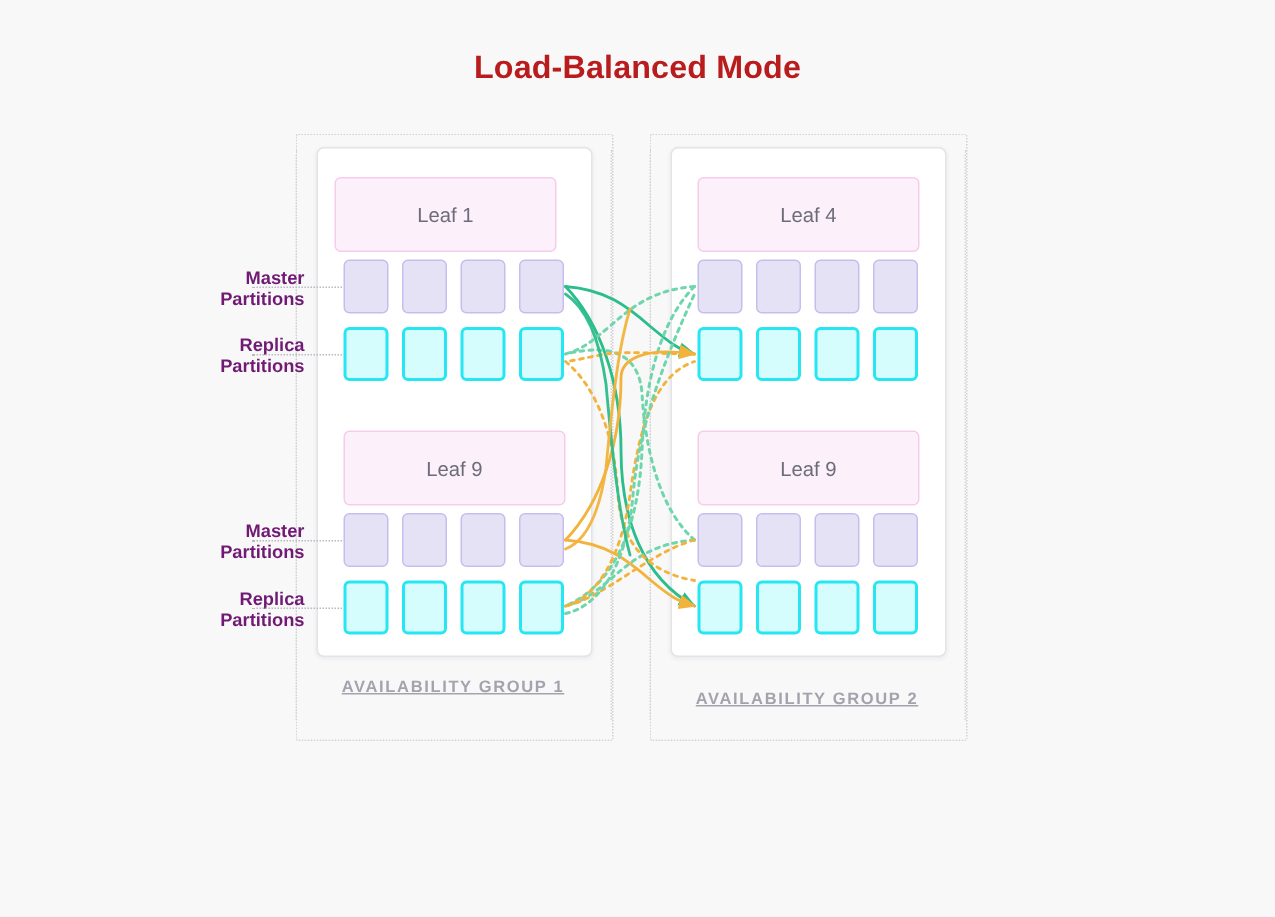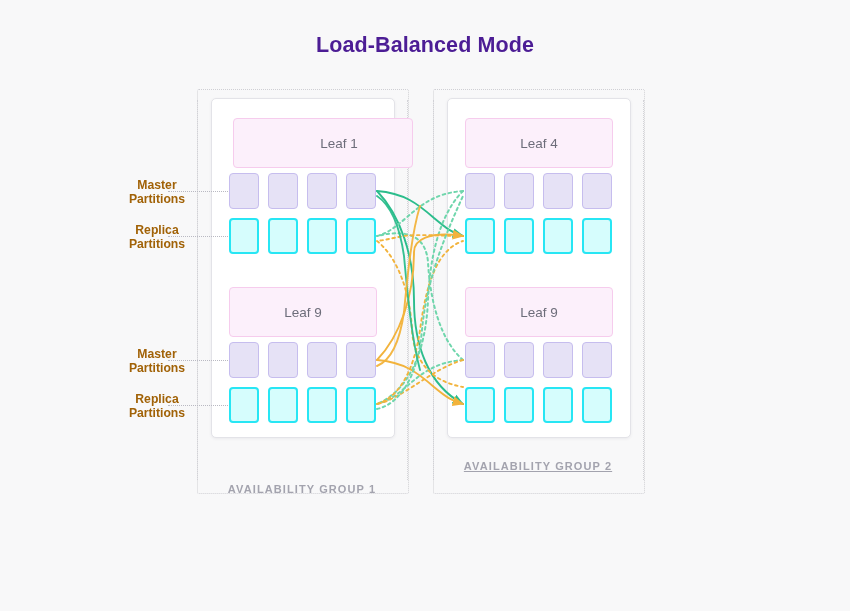--- a/index.html
+++ b/index.html
@@ -25,21 +25,21 @@
 
   
   .title {
     position: absolute;
     left: 0;
     top: 33px;
     width: 850px;
     text-align: center;
     font-size: 21.5px;
     font-weight: bold;
-    color: #4c1d95;
+    color: #b91c1c;
     letter-spacing: 0.1px;
   }
 
   
   .ag-frame {
     position: absolute;
     border: 1px dotted #cfcfd4;
     border-radius: 2px;
     background: transparent;
   }
@@ -48,21 +48,21 @@
 
   .ag-caption {
     position: absolute;
     width: 210px;
     text-align: center;
     font-size: 11px;
     font-weight: bold;
     letter-spacing: 1.1px;
     color: #a3a3ae;
   }
-  #ag-caption-1 { left: 197px; top: 483px; }
+  #ag-caption-1 { left: 197px; top: 452px; text-decoration: underline; }
   #ag-caption-2 { left: 433px; top: 460px; text-decoration: underline; }
 
   
   .node-panel {
     position: absolute;
     background: #ffffff;
     border: 1px solid #e3e3e8;
     border-radius: 5px;
     box-shadow: 0 1px 3px rgba(60,60,80,0.07);
   }
@@ -76,21 +76,21 @@
     height: 48px;
     background: #fcf0fb;
     border: 1.4px solid #f6cced;
     border-radius: 4px;
     display: flex;
     align-items: center;
     justify-content: center;
     font-size: 13.5px;
     color: #6d6d7a;
   }
-  #leaf-1 { left: 233px; top: 118px; padding-left: 32px; }
+  #leaf-1 { left: 223px; top: 118px; }
   #leaf-2 { left: 465px; top: 118px; }
   #leaf-3 { left: 229px; top: 287px; }
   #leaf-4 { left: 465px; top: 287px; }
 
   
   .part {
     position: absolute;
     width: 30px;
     height: 36px;
     border-radius: 4px;
@@ -102,24 +102,24 @@
   }
   .part.replica {
     background: #d6fdfd;
     border: 2px solid #27e6f4;
   }
 
   
   .side-label {
     position: absolute;
     width: 92px;
-    text-align: center;
+    text-align: right;
     font-size: 12.2px;
     font-weight: bold;
-    color: #a16207;
+    color: #701a75;
     line-height: 13.5px;
   }
   #label-master-top   { left: 111px; top: 179px; }
   #label-replica-top  { left: 111px; top: 224px; }
   #label-master-bot   { left: 111px; top: 348px; }
   #label-replica-bot  { left: 111px; top: 393px; }
 
   .leader {
     position: absolute;
     height: 0;

